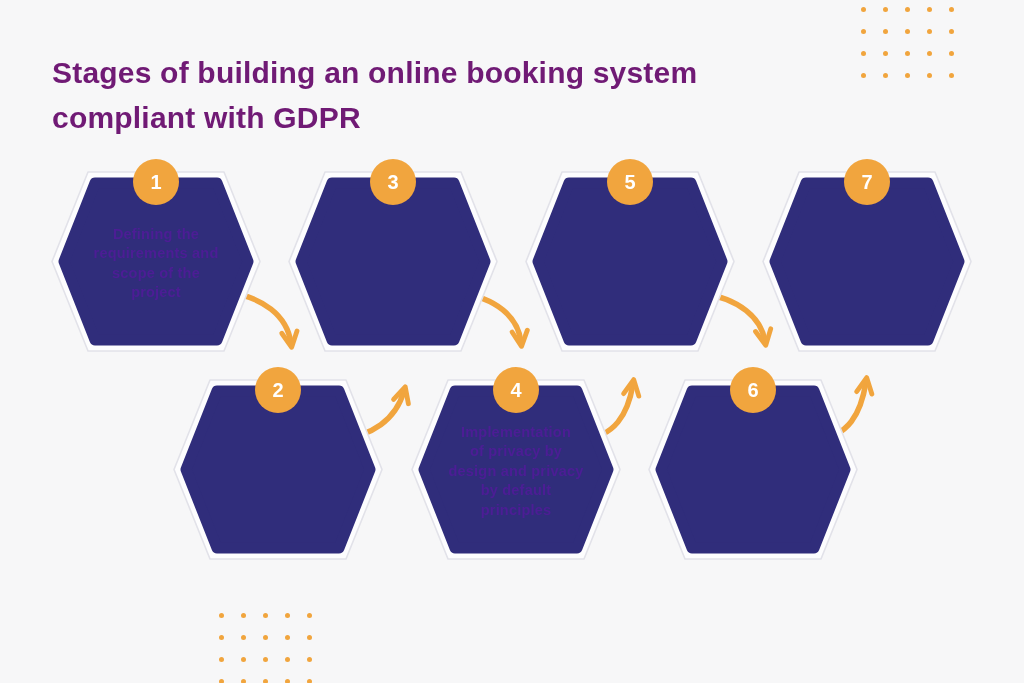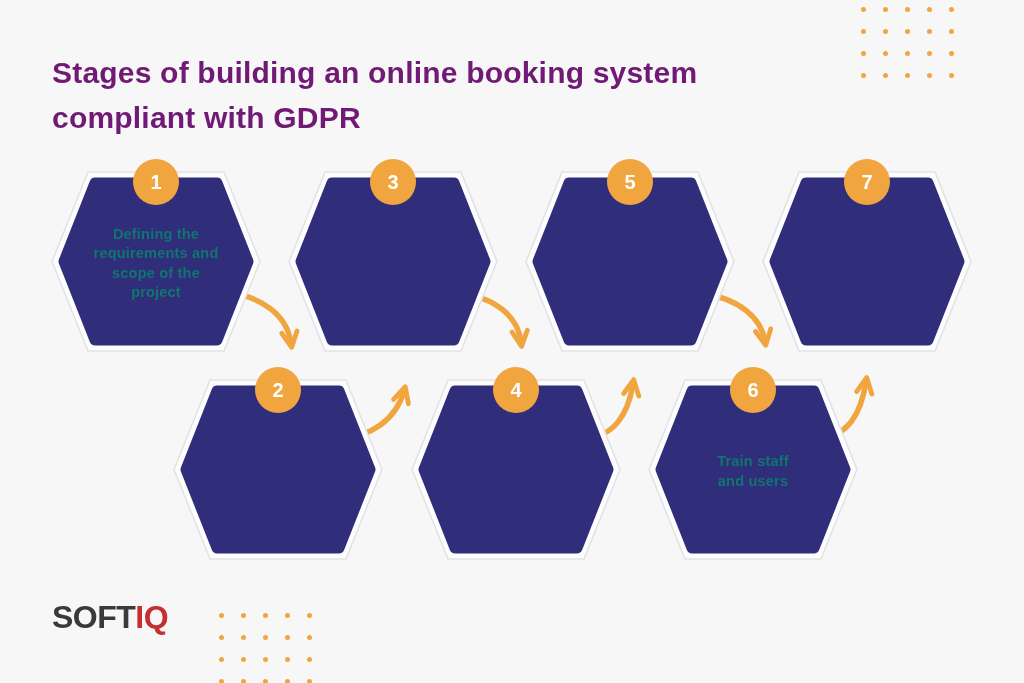--- a/index.html
+++ b/index.html
@@ -34,21 +34,21 @@
     height: 183px;
   }
   .hex svg { position: absolute; left: 0; top: 0; display: block; }
   .hex-label {
     position: absolute;
     left: 18px; right: 18px; top: 12px; bottom: 8px;
     display: flex;
     align-items: center;
     justify-content: center;
     text-align: center;
-    color: #0f766e;
+    color: #4c1d95;
     font-size: 14.5px;
     line-height: 19.5px;
     font-weight: 600;
     letter-spacing: 0.2px;
     white-space: pre-line;
   }
   .badge {
     position: absolute;
     left: 50%;
     top: -11px;
@@ -202,46 +202,46 @@
       <polygon points="45,13 167,13 198,91.5 167,170 45,170 14,91.5" fill="#302D7B" stroke="#302D7B" stroke-width="11" stroke-linejoin="round"></polygon>
     </svg>
     <div class="badge">3</div>
   </div>
 
   <div class="hex" id="hex-4">
     <svg width="212" height="183" viewBox="0 0 212 183">
       <polygon points="38,2 174,2 210,91.5 174,181 38,181 2,91.5" fill="#FDFDFE" stroke="#E2E2E9" stroke-width="1.6" stroke-linejoin="round"></polygon>
       <polygon points="45,13 167,13 198,91.5 167,170 45,170 14,91.5" fill="#302D7B" stroke="#302D7B" stroke-width="11" stroke-linejoin="round"></polygon>
     </svg>
+    <div class="hex-label">Implementation
+of privacy by
+design and privacy
+by default
+principles</div>
     <div class="badge">4</div>
   </div>
 
   <div class="hex" id="hex-5">
     <svg width="212" height="183" viewBox="0 0 212 183">
       <polygon points="38,2 174,2 210,91.5 174,181 38,181 2,91.5" fill="#FDFDFE" stroke="#E2E2E9" stroke-width="1.6" stroke-linejoin="round"></polygon>
       <polygon points="45,13 167,13 198,91.5 167,170 45,170 14,91.5" fill="#302D7B" stroke="#302D7B" stroke-width="11" stroke-linejoin="round"></polygon>
     </svg>
     <div class="badge">5</div>
   </div>
 
   <div class="hex" id="hex-6">
     <svg width="212" height="183" viewBox="0 0 212 183">
       <polygon points="38,2 174,2 210,91.5 174,181 38,181 2,91.5" fill="#FDFDFE" stroke="#E2E2E9" stroke-width="1.6" stroke-linejoin="round"></polygon>
       <polygon points="45,13 167,13 198,91.5 167,170 45,170 14,91.5" fill="#302D7B" stroke="#302D7B" stroke-width="11" stroke-linejoin="round"></polygon>
     </svg>
-    <div class="hex-label">Train staff
-and users</div>
     <div class="badge">6</div>
   </div>
 
   <div class="hex" id="hex-7">
     <svg width="212" height="183" viewBox="0 0 212 183">
       <polygon points="38,2 174,2 210,91.5 174,181 38,181 2,91.5" fill="#FDFDFE" stroke="#E2E2E9" stroke-width="1.6" stroke-linejoin="round"></polygon>
       <polygon points="45,13 167,13 198,91.5 167,170 45,170 14,91.5" fill="#302D7B" stroke="#302D7B" stroke-width="11" stroke-linejoin="round"></polygon>
     </svg>
     <div class="badge">7</div>
   </div>
 
-  <div class="logo">
-    <span class="logo-part-1">SOFT</span><span class="logo-part-2">IQ</span>
-  </div>
 
 </div>
 
 </body></html>

